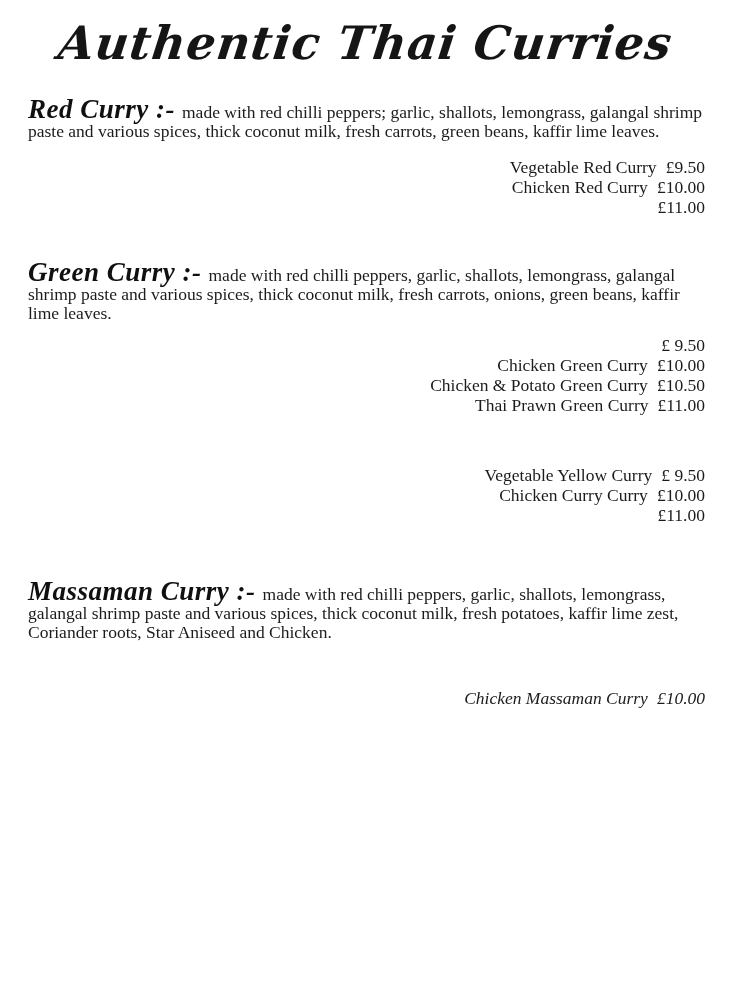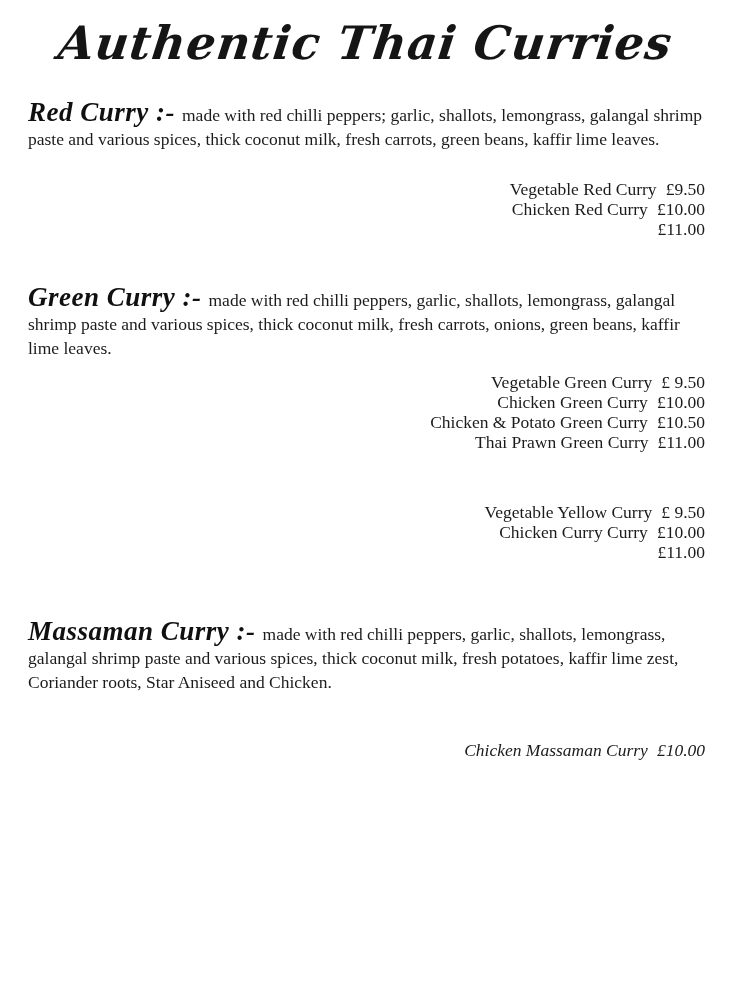--- a/index.html
+++ b/index.html
@@ -25,21 +25,21 @@
     letter-spacing: 1px;
     text-align: center;
     padding-top: 16px;
     transform: skewX(-7deg);
     color: #151515;
     white-space: nowrap;
   }
   .menu-section { display: block; }
   .desc-para {
     font-size: 17.5px;
-    line-height: 24px;
+    line-height: 19px;
     text-align: left;
   }
   .sec-heading {
     font-weight: bold;
     font-style: italic;
     font-size: 27px;
     letter-spacing: 0.5px;
     margin-right: 7px;
     color: #101010;
   }
@@ -50,21 +50,21 @@
     align-items: baseline;
     gap: 9px;
     font-size: 17.5px;
     line-height: 20px;
   }
   .item-label { white-space: pre; }
   .item-price { white-space: pre; }
 
   
   .sec-red      { margin-top: 30px; }
-  .sec-red      .prices { margin-top: 28px; }
+  .sec-red      .prices { margin-top: 16px; }
   .sec-green    { margin-top: 46px; }
   .sec-green    .prices { margin-top: 12px; }
   .sec-yellow   { margin-top: 50px; }
   .sec-yellow   .prices { margin-top: 24px; text-align: center; }
   .sec-massaman { margin-top: 57px; }
   .sec-massaman .prices { margin-top: 46px; font-style: italic; }
 </style>
 </head>
 <body>
 
@@ -86,21 +86,20 @@
       <div class="price-line">
         <span class="item-price">£11.00</span>
       </div>
     </div>
   </section>
 
   <section class="menu-section sec-green">
     <p class="desc-para"><span class="sec-heading">Green Curry :-</span><span>made with red chilli peppers, garlic, shallots, lemongrass, galangal shrimp paste and various spices, thick coconut milk, fresh carrots, onions, green beans, kaffir lime leaves.</span></p>
     <div class="prices">
       <div class="price-line">
-        <span class="item-label">Vegetable Green Curry</span>
         <span class="item-price">£ 9.50</span>
       </div>
       <div class="price-line">
         <span class="item-label">Chicken Green Curry</span>
         <span class="item-price">£10.00</span>
       </div>
       <div class="price-line">
         <span class="item-label">Chicken &amp; Potato Green Curry</span>
         <span class="item-price">£10.50</span>
       </div>

